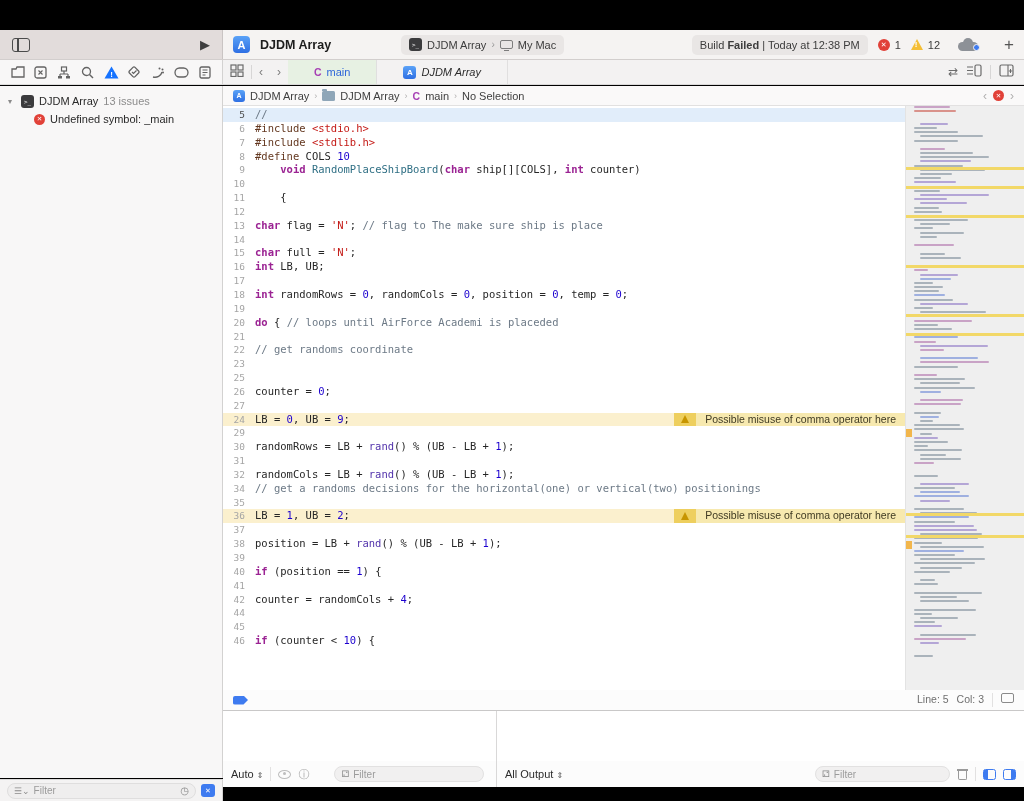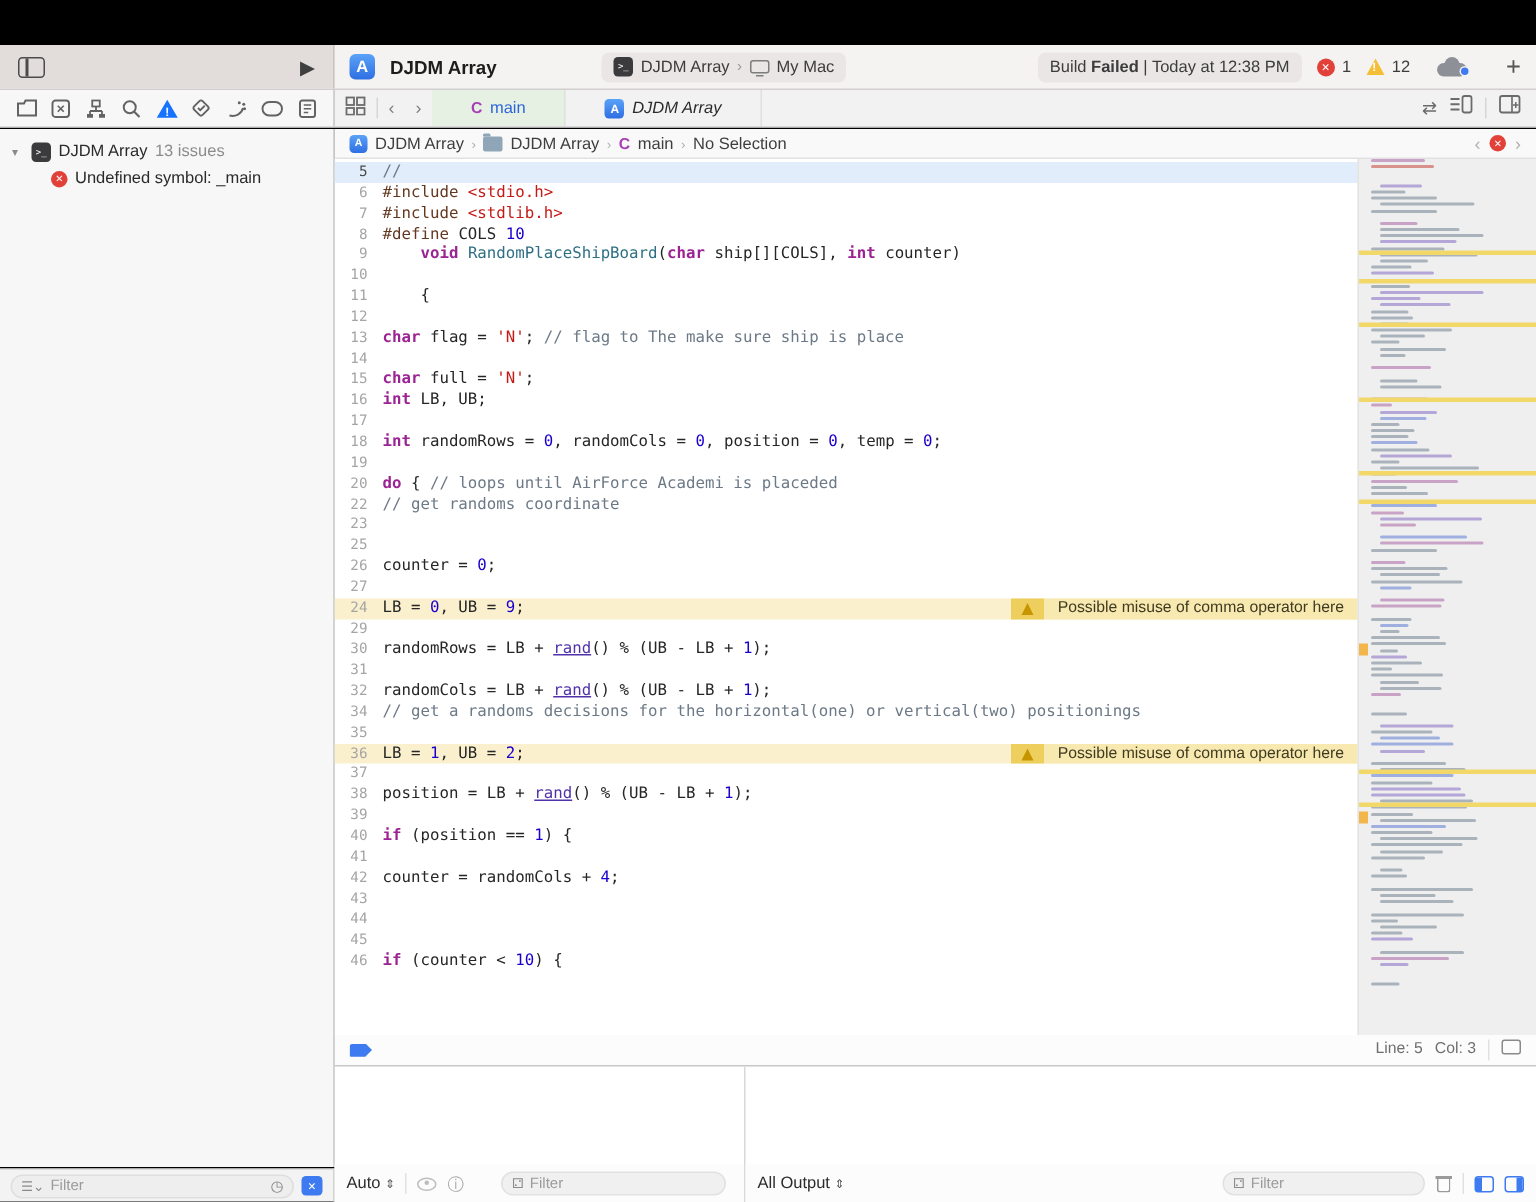--- a/index.html
+++ b/index.html
@@ -84,41 +84,41 @@
   .hl-blue { background:#E1EDFA; }
   .hl-blue .gutter { color:#4a4a4a; }
   .hl-yellow { background:#FBF0CE; }
   .tk-k { color:#9B2393; font-weight:bold; }
   .tk-n { color:#1C00CF; }
   .tk-s { color:#C41A16; }
   .tk-c { color:#6C7986; }
   .tk-p { color:#643820; }
   .tk-i { color:#C41A16; }
   .tk-f { color:#2F6F84; }
-  .tk-l { color:#5132AB;text-decoration:underline; }
+  .tk-l { color:#5132AB; }
   .tk-t { color:#262626; }
   .ann { position:absolute; right:119px; top:0; height:13.85px; display:flex; align-items:stretch; font-family:"Liberation Sans",sans-serif; }
   .ann-ic { width:22px; background:#EECF5E; display:flex; align-items:center; justify-content:center; position:relative; }
   .ann-tri { width:0; height:0; border-left:4.5px solid transparent; border-right:4.5px solid transparent; border-bottom:8px solid #C79500; position:relative; }
   .ann-label { background:#F7E9AF; font-size:10.5px; color:#3F3A22; display:flex; align-items:center; padding:0 9px; }
 
   
   #minimap { position:absolute; right:0; top:0; width:119px; bottom:0; background:#EFEFEF; border-left:1px solid #E3E3E3; overflow:hidden; }
   .mm-row { height:2px; margin-bottom:2.2px; border-radius:1px; }
   .mm-warn { position:absolute; left:0; right:0; height:3px; background:#F2D868; }
   .mm-fixit { position:absolute; left:0; width:6px; height:8px; background:#F2B64C; }
 
   
   #editor-statusbar { left:223px; top:690px; width:801px; height:20px; background:#FCFCFC; display:flex; align-items:center; padding:0 10px; }
   .bp-tag { width:15px; height:9px; background:#3E7BF0; clip-path:polygon(0 0, 70% 0, 100% 50%, 70% 100%, 0 100%); border-radius:2px; }
   #statusbar-right { margin-left:auto; display:flex; gap:8px; font-size:10.5px; color:#6f6f6f; }
   .doc-ic { width:13px; height:10px; border:1.3px solid #8a8a8a; border-radius:2px; }
 
   
-  #debug { left:223px; top:710px; width:801px; height:92px; background:#fff; border-top:1px solid #C9C8C8; display:flex;text-align:center; }
+  #debug { left:223px; top:710px; width:801px; height:77px; background:#fff; border-top:1px solid #C9C8C8; display:flex;text-align:center; }
   #debug-left { width:274px; border-right:1px solid #D9D8D8; position:relative; }
   #debug-right { flex:1; position:relative; }
   .debug-bar { position:absolute; left:0; right:0; bottom:0; height:26px; background:#FCFCFC; display:flex; align-items:center; padding:0 8px; gap:7px; font-size:11px; color:#2c2c2c; }
   .gray-ic { color:#A9A9A9; font-size:11px; }
   .vdiv { width:1px; height:14px; background:#E2E1E1; }
   .updown { font-size:8px; color:#555; }
   .eye { width:13px; height:9px; border:1.4px solid #BDBDBD; border-radius:50%; position:relative; }
   .eye:after { content:""; position:absolute; left:3.5px; top:1.5px; width:3px; height:3px; border-radius:50%; background:#BDBDBD; }
   .debug-filter { width:150px; height:16px; background:#F1F0F0; border:1px solid #E2E1E1; border-radius:8px; display:flex; align-items:center; padding:0 6px; gap:4px; font-size:10px; color:#9b9b9b; }
   .trash { width:11px; height:12px; position:relative; }
@@ -311,40 +311,40 @@
       <div class="code-line"><span class="gutter">11</span><span class="src"><span class="tk-t">    {</span></span></div>
       <div class="code-line"><span class="gutter">12</span><span class="src"></span></div>
       <div class="code-line"><span class="gutter">13</span><span class="src"><span class="tk-k">char</span><span class="tk-t"> flag = </span><span class="tk-s">'N'</span><span class="tk-t">; </span><span class="tk-c">// flag to The make sure ship is place</span></span></div>
       <div class="code-line"><span class="gutter">14</span><span class="src"></span></div>
       <div class="code-line"><span class="gutter">15</span><span class="src"><span class="tk-k">char</span><span class="tk-t"> full = </span><span class="tk-s">'N'</span><span class="tk-t">;</span></span></div>
       <div class="code-line"><span class="gutter">16</span><span class="src"><span class="tk-k">int</span><span class="tk-t"> LB, UB;</span></span></div>
       <div class="code-line"><span class="gutter">17</span><span class="src"></span></div>
       <div class="code-line"><span class="gutter">18</span><span class="src"><span class="tk-k">int</span><span class="tk-t"> randomRows = </span><span class="tk-n">0</span><span class="tk-t">, randomCols = </span><span class="tk-n">0</span><span class="tk-t">, position = </span><span class="tk-n">0</span><span class="tk-t">, temp = </span><span class="tk-n">0</span><span class="tk-t">;</span></span></div>
       <div class="code-line"><span class="gutter">19</span><span class="src"></span></div>
       <div class="code-line"><span class="gutter">20</span><span class="src"><span class="tk-k">do</span><span class="tk-t"> { </span><span class="tk-c">// loops until AirForce Academi is placeded</span></span></div>
+      <div class="code-line"><span class="gutter">21</span><span class="src"></span></div>
       <div class="code-line"><span class="gutter">22</span><span class="src"><span class="tk-c">// get randoms coordinate</span></span></div>
       <div class="code-line"><span class="gutter">23</span><span class="src"></span></div>
       <div class="code-line"><span class="gutter">25</span><span class="src"></span></div>
       <div class="code-line"><span class="gutter">26</span><span class="src"><span class="tk-t">counter = </span><span class="tk-n">0</span><span class="tk-t">;</span></span></div>
       <div class="code-line"><span class="gutter">27</span><span class="src"></span></div>
       <div class="code-line hl-yellow"><span class="gutter">24</span><span class="src"><span class="tk-t">LB = </span><span class="tk-n">0</span><span class="tk-t">, UB = </span><span class="tk-n">9</span><span class="tk-t">;</span></span><span class="ann"><span class="ann-ic"><span class="ann-tri"></span></span><span class="ann-label">Possible misuse of comma operator here</span></span></div>
       <div class="code-line"><span class="gutter">29</span><span class="src"></span></div>
       <div class="code-line"><span class="gutter">30</span><span class="src"><span class="tk-t">randomRows = LB + </span><span class="tk-l">rand</span><span class="tk-t">() % (UB - LB + </span><span class="tk-n">1</span><span class="tk-t">);</span></span></div>
       <div class="code-line"><span class="gutter">31</span><span class="src"></span></div>
       <div class="code-line"><span class="gutter">32</span><span class="src"><span class="tk-t">randomCols = LB + </span><span class="tk-l">rand</span><span class="tk-t">() % (UB - LB + </span><span class="tk-n">1</span><span class="tk-t">);</span></span></div>
       <div class="code-line"><span class="gutter">34</span><span class="src"><span class="tk-c">// get a randoms decisions for the horizontal(one) or vertical(two) positionings</span></span></div>
       <div class="code-line"><span class="gutter">35</span><span class="src"></span></div>
       <div class="code-line hl-yellow"><span class="gutter">36</span><span class="src"><span class="tk-t">LB = </span><span class="tk-n">1</span><span class="tk-t">, UB = </span><span class="tk-n">2</span><span class="tk-t">;</span></span><span class="ann"><span class="ann-ic"><span class="ann-tri"></span></span><span class="ann-label">Possible misuse of comma operator here</span></span></div>
       <div class="code-line"><span class="gutter">37</span><span class="src"></span></div>
       <div class="code-line"><span class="gutter">38</span><span class="src"><span class="tk-t">position = LB + </span><span class="tk-l">rand</span><span class="tk-t">() % (UB - LB + </span><span class="tk-n">1</span><span class="tk-t">);</span></span></div>
       <div class="code-line"><span class="gutter">39</span><span class="src"></span></div>
       <div class="code-line"><span class="gutter">40</span><span class="src"><span class="tk-k">if</span><span class="tk-t"> (position == </span><span class="tk-n">1</span><span class="tk-t">) {</span></span></div>
       <div class="code-line"><span class="gutter">41</span><span class="src"></span></div>
       <div class="code-line"><span class="gutter">42</span><span class="src"><span class="tk-t">counter = randomCols + </span><span class="tk-n">4</span><span class="tk-t">;</span></span></div>
-      <div class="code-line"><span class="gutter">43</span><span class="src"></span></div>
       <div class="code-line"><span class="gutter">44</span></div>
       <div class="code-line"><span class="gutter">45</span><span class="src"></span></div>
       <div class="code-line"><span class="gutter">46</span><span class="src"><span class="tk-k">if</span><span class="tk-t"> (counter &lt; </span><span class="tk-n">10</span><span class="tk-t">) {</span></span></div>
     </div>
   <div id="minimap">
       <div class="mm-row" style="margin-left: 8px; width: 36px; background: rgb(201, 163, 198);"></div>
       <div class="mm-row" style="margin-left: 8px; width: 42px; background: rgb(217, 146, 139);"></div>
       <div class="mm-row" style="background: transparent;"></div>
       <div class="mm-row" style="background: transparent;"></div>
       <div class="mm-row" style="margin-left: 14px; width: 28px; background: rgb(180, 166, 214);"></div>

